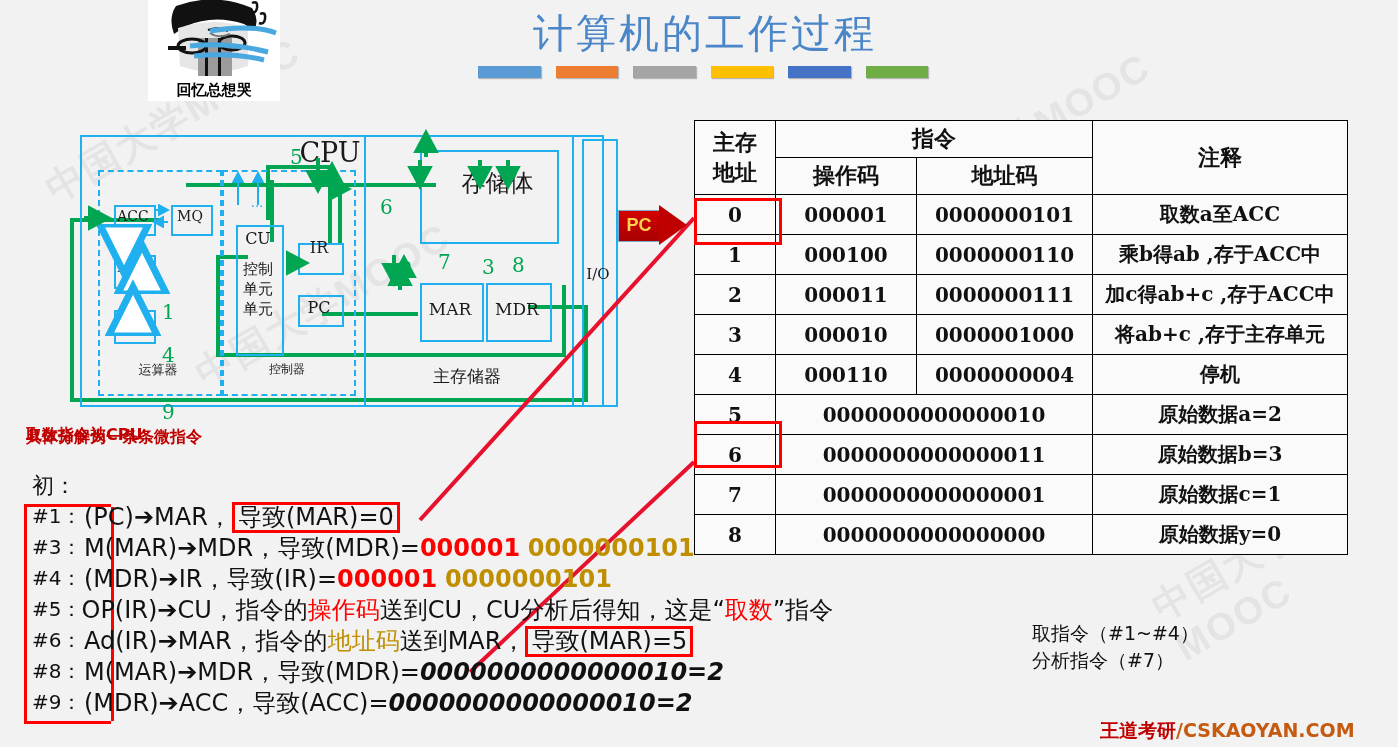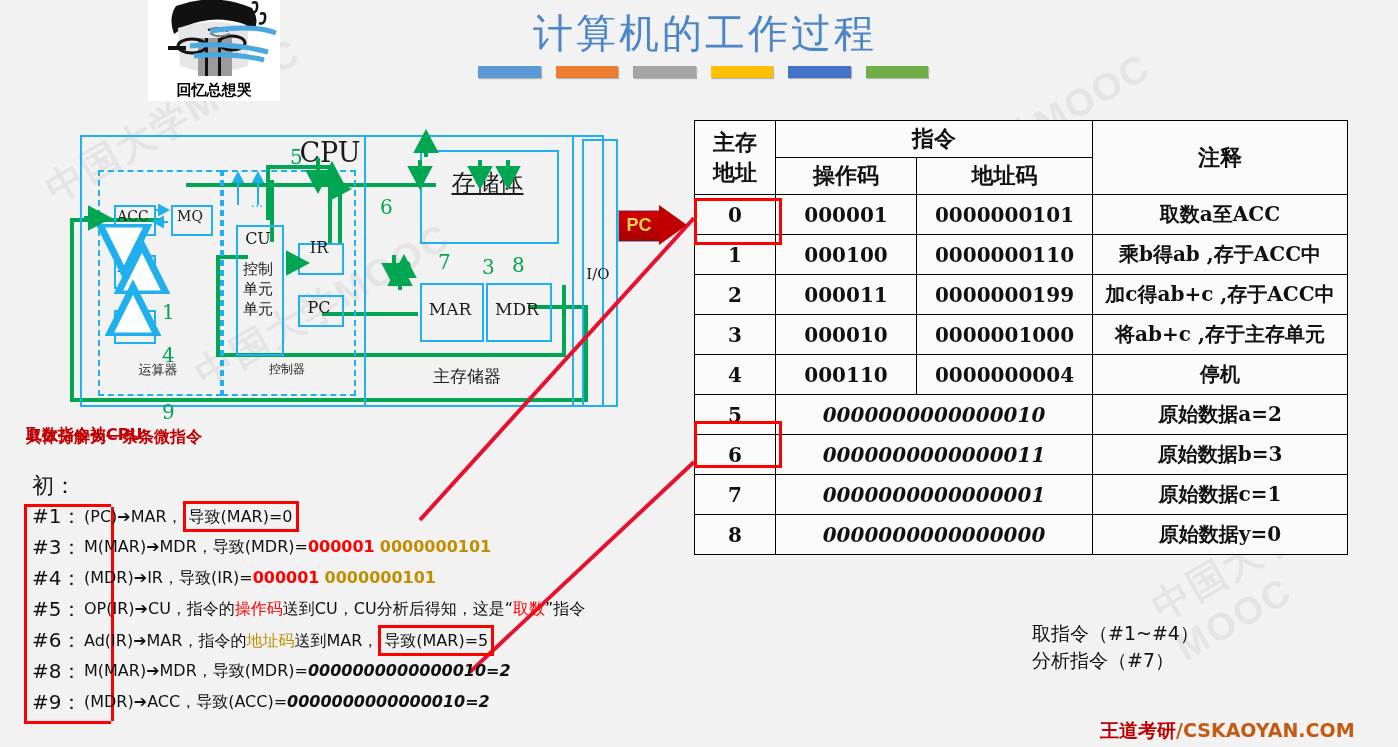--- a/index.html
+++ b/index.html
@@ -52,33 +52,33 @@
   
   table.mem{position:absolute;left:694px;top:120px;width:654px;border-collapse:collapse;
     background:#fafafa;font-family:"DejaVu Serif","Liberation Serif",serif;}
   table.mem td,table.mem th{border:1px solid #000;text-align:center;
      font-weight:bold;padding:0;}
   .hrow th{font-size:22px;height:36px;color:#111;}
   .mrow td{height:39px;font-size:20px;color:#111;}
   .addr{width:80px;font-size:21px;}
   .op{width:140px;color:#ff0000;font-size:20px;letter-spacing:0px;}
   .ad{width:175px;color:#bf8f00;font-size:20px;}
-  .datacell{font-style:italic;color:#111;font-size:20px;}
+  .datacell{color:#111;font-size:20px;}
   .note{font-size:21px;margin-top:32px;}
 
   .hl{position:absolute;border:3px solid #ff0000;}
 
   
   .redttl{position:absolute;color:#c00000;font-weight:bold;font-size:16px;
           font-family:"DejaVu Sans",sans-serif;white-space:nowrap;}
   .steps{position:absolute;left:26px;top:470px;width:700px;
          font-family:"DejaVu Sans","Liberation Sans",sans-serif;}
   .srow{display:flex;align-items:center;height:31px;white-space:nowrap;}
   .stag{width:58px;font-size:20px;color:#111;padding-left:6px;box-sizing:border-box;}
-  .sbody{font-size:16px;color:#111;}
+  .sbody{font-size:24px;color:#111;}
   .sbody .red{color:#ff0000;font-weight:bold;}
   .sbody .gold{color:#bf8f00;font-weight:bold;}
   .sbody .it{font-style:italic;font-weight:bold;}
   .sbody .redtxt{color:#ff0000;}
   .sbody .goldtxt{color:#bf8f00;}
   .boxred{border:3px solid #ff0000;padding:0 3px;display:inline-block;line-height:25px;}
 
   .bracket{position:absolute;left:24px;top:504px;width:84px;height:214px;
            border:3px solid #ff0000;border-right:none;}
   .bracket:after{content:"";position:absolute;right:-3px;top:0;width:3px;height:100%;
@@ -186,21 +186,21 @@
     <div class="lbl" style="left:172px;top:70px;width:30px;font-size:13px;color:#20b0f0;">...</div>
 
     <div class="bx" style="left:228px;top:118px;width:42px;height:28px;"></div>
     <div class="lbl" style="left:228px;top:113px;width:42px;font-size:16px;">IR</div>
     <div class="bx" style="left:228px;top:170px;width:42px;height:28px;"></div>
     <div class="lbl" style="left:228px;top:173px;width:42px;font-size:16px;">PC</div>
 
     <div class="bx" style="left:294px;top:10px;width:206px;height:268px;"></div>
     <div class="lbl" style="left:294px;top:240px;width:206px;font-size:17px;">主存储器</div>
     <div class="bx" style="left:350px;top:25px;width:135px;height:90px;"></div>
-    <div class="lbl" style="left:350px;top:42px;width:135px;font-size:24px;text-decoration:underline;">存储体</div>
+    <div class="lbl" style="left:360px;top:42px;width:135px;font-size:24px;">存储体</div>
     <div class="bx" style="left:350px;top:158px;width:60px;height:55px;"></div>
     <div class="lbl" style="left:350px;top:174px;width:60px;font-size:17px;">MAR</div>
     <div class="bx" style="left:416px;top:158px;width:62px;height:55px;"></div>
     <div class="lbl" style="left:416px;top:174px;width:62px;font-size:17px;">MDR</div>
 
     <div class="bx" style="left:512px;top:14px;width:32px;height:264px;"></div>
     <div class="lbl" style="left:512px;top:140px;width:32px;font-size:15px;">I/O</div>
 
     <div class="gnum" style="left:92px;top:175px;">1</div>
     <div class="gnum" style="left:330px;top:132px;">2</div>
@@ -283,21 +283,21 @@
     </tr>
     <tr class="mrow">
       <td class="addr">1</td>
       <td class="op">000100</td>
       <td class="ad">0000000110</td>
       <td class="note">乘b得ab ,存于ACC中</td>
     </tr>
     <tr class="mrow">
       <td class="addr">2</td>
       <td class="op">000011</td>
-      <td class="ad">0000000199</td>
+      <td class="ad">0000000111</td>
       <td class="note">加c得ab+c ,存于ACC中</td>
     </tr>
     <tr class="mrow">
       <td class="addr">3</td>
       <td class="op">000010</td>
       <td class="ad">0000001000</td>
       <td class="note">将ab+c ,存于主存单元</td>
     </tr>
     <tr class="mrow">
       <td class="addr">4</td>

